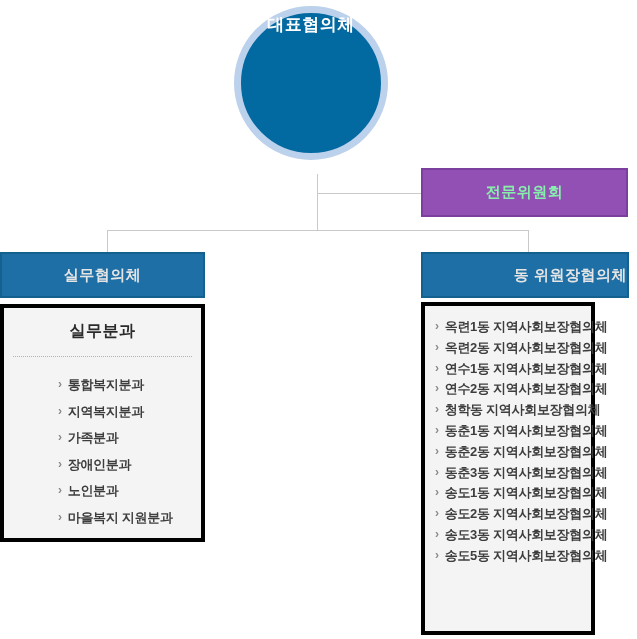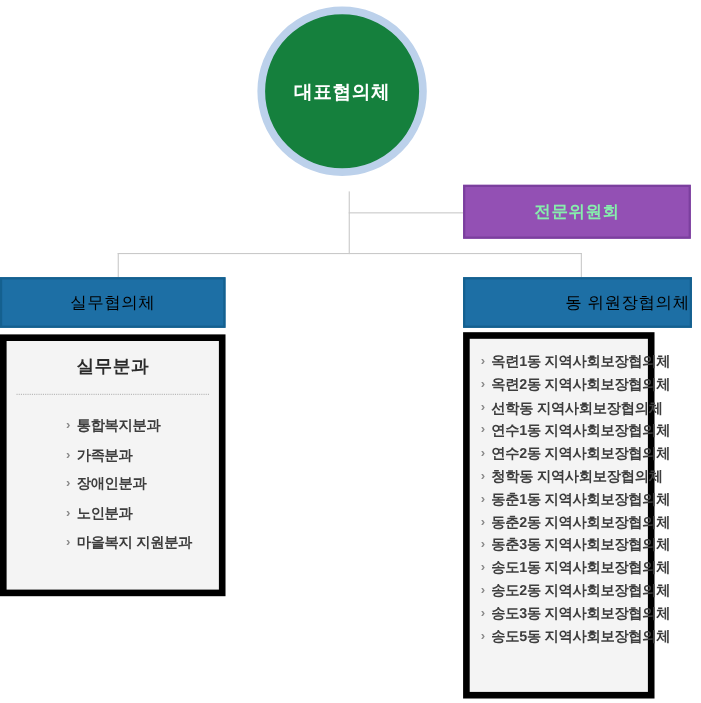--- a/index.html
+++ b/index.html
@@ -17,24 +17,24 @@
   .line.expert-branch  { left: 317px; top: 193px; width: 104px; height: 1px; }
   .line.main-horiz     { left: 107px; top: 230px; width: 422px; height: 1px; }
   .line.drop-left      { left: 107px; top: 230px; width: 1px;  height: 22px; }
   .line.drop-right     { left: 528px; top: 230px; width: 1px;  height: 22px; }
 
   
   .root-circle {
     position: absolute;
     left: 234px; top: 6px;
     width: 154px; height: 154px;
-    background: #15803d;
+    background: #0369a1;
     border: 7px solid #bcd1eb;
     border-radius: 50%;
-    display: flex; align-items: center; justify-content: center;
+    display: flex; justify-content: center;
   }
   .root-circle span {
     color: #ffffff; font-size: 17px; font-weight: bold; letter-spacing: 0.5px;
   }
 
   
   .expert-box {
     position: absolute;
     left: 421px; top: 168px;
     width: 207px; height: 49px;
@@ -45,29 +45,29 @@
   .expert-box span { color: #86efac; font-size: 15px; font-weight: bold; letter-spacing: 0.5px; }
 
   
   .col-header {
     position: absolute;
     height: 46px;
     background: #1d6fa5;
     border: 2px solid #14608f;
     display: flex; align-items: center; justify-content: center;
   }
-  .col-header span { color: #000000; font-size: 15px; font-weight: normal; letter-spacing: 0.5px; }
+  .col-header span { color: #e5e5e5; font-size: 15px; font-weight: bold; letter-spacing: 0.5px; }
   .col-header.left  { left: 0;     top: 252px; width: 205px; }
   .col-header.right { left: 421px; top: 252px; width: 208px; justify-content: flex-end; }
 
   
   .panel {
     position: absolute;
     background: #f4f4f4;
-    border: 6px solid #000000;
+    border: 4px solid #000000;
   }
   .panel.left  { left: 0;     top: 304px; width: 205px; height: 238px; }
   .panel.right { left: 421px; top: 302px; width: 174px; height: 333px; }
 
   .panel-title {
     text-align: center;
     padding-top: 13px;
     font-size: 16px;
     font-weight: bold;
     color: #2b2b2b;
@@ -122,35 +122,35 @@
   </div>
 
   <div class="col-header left">
     <span>실무협의체</span>
   </div>
   <div class="panel left">
     <div class="panel-title">실무분과</div>
     <div class="dotted-divider"></div>
     <ul class="item-list">
       <li><span class="bullet">›</span><span>통합복지분과</span></li>
+      <li><span class="bullet">›</span><span>지역복지분과</span></li>
       <li><span class="bullet">›</span><span>가족분과</span></li>
       <li><span class="bullet">›</span><span>장애인분과</span></li>
       <li><span class="bullet">›</span><span>노인분과</span></li>
       <li><span class="bullet">›</span><span>마을복지 지원분과</span></li>
     </ul>
   </div>
 
   <div class="col-header right">
     <span>동 위원장협의체</span>
   </div>
   <div class="panel right">
     <ul class="item-list">
       <li><span class="bullet">›</span><span>옥련1동 지역사회보장협의체</span></li>
       <li><span class="bullet">›</span><span>옥련2동 지역사회보장협의체</span></li>
-      <li><span class="bullet">›</span><span>선학동 지역사회보장협의체</span></li>
       <li><span class="bullet">›</span><span>연수1동 지역사회보장협의체</span></li>
       <li><span class="bullet">›</span><span>연수2동 지역사회보장협의체</span></li>
       <li><span class="bullet">›</span><span>청학동 지역사회보장협의체</span></li>
       <li><span class="bullet">›</span><span>동춘1동 지역사회보장협의체</span></li>
       <li><span class="bullet">›</span><span>동춘2동 지역사회보장협의체</span></li>
       <li><span class="bullet">›</span><span>동춘3동 지역사회보장협의체</span></li>
       <li><span class="bullet">›</span><span>송도1동 지역사회보장협의체</span></li>
       <li><span class="bullet">›</span><span>송도2동 지역사회보장협의체</span></li>
       <li><span class="bullet">›</span><span>송도3동 지역사회보장협의체</span></li>
       <li><span class="bullet">›</span><span>송도5동 지역사회보장협의체</span></li>

